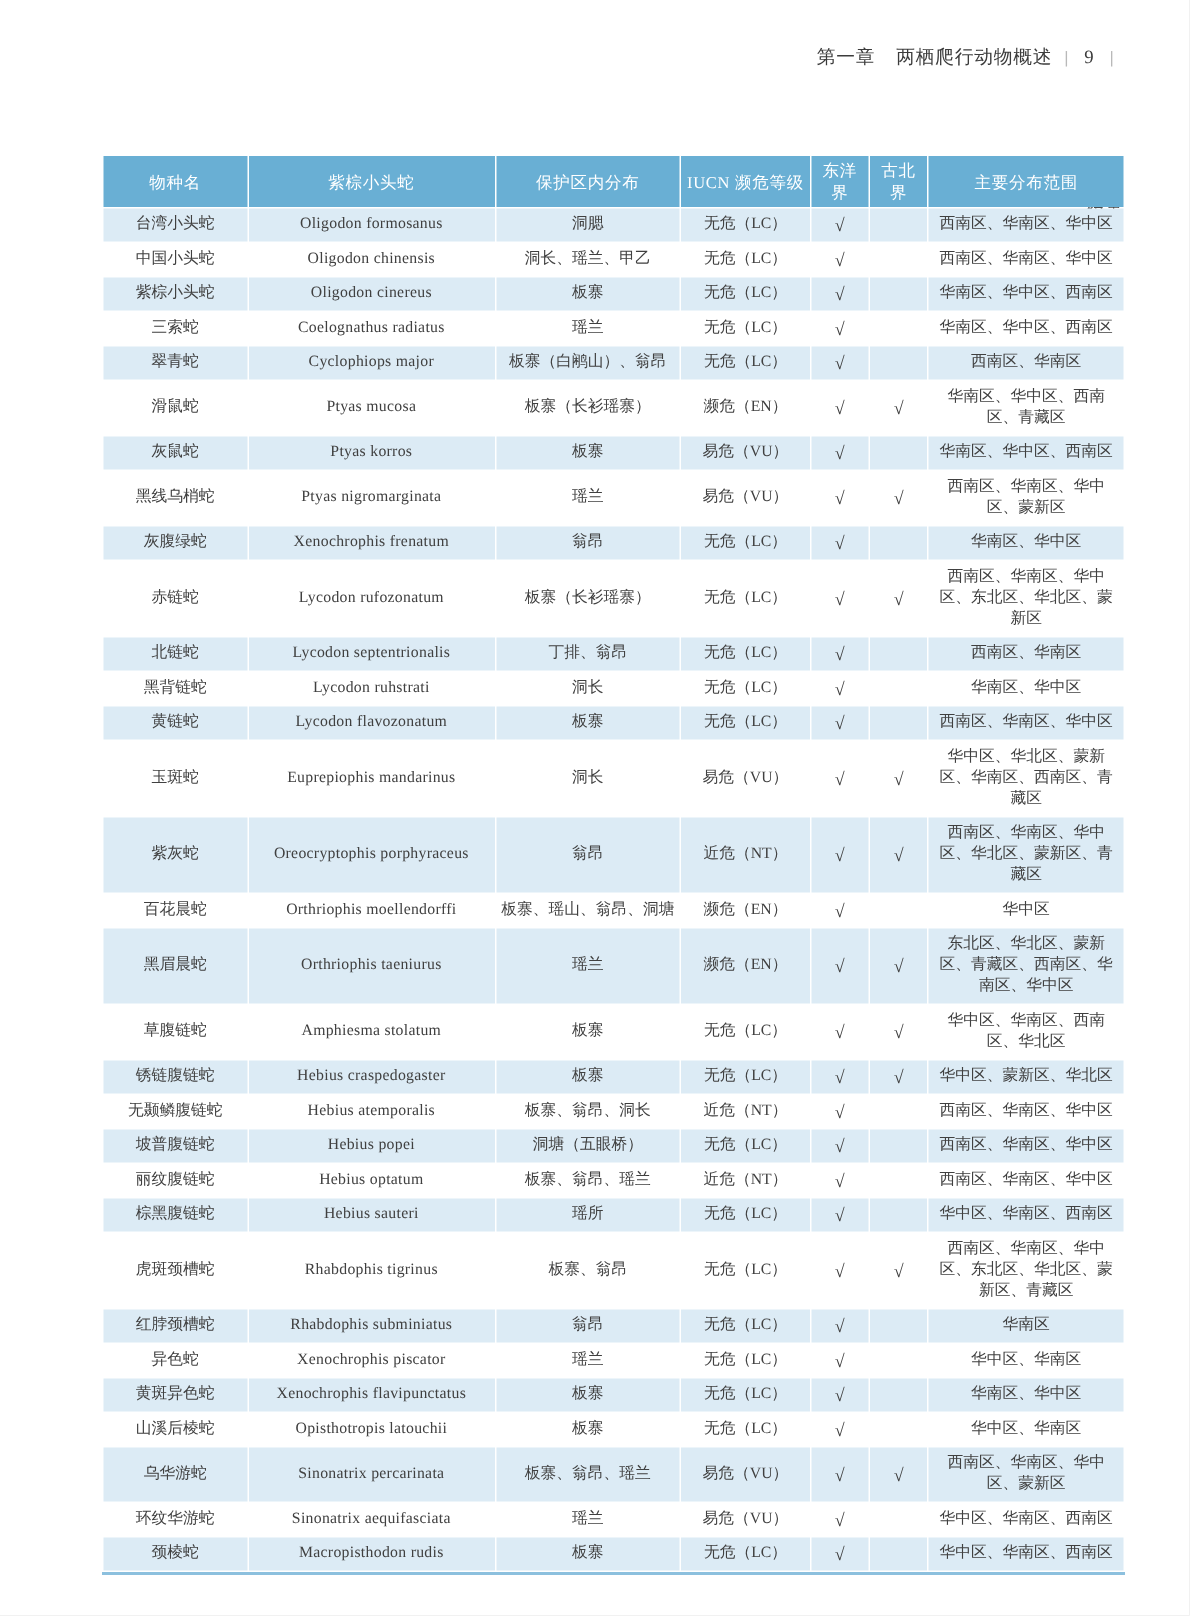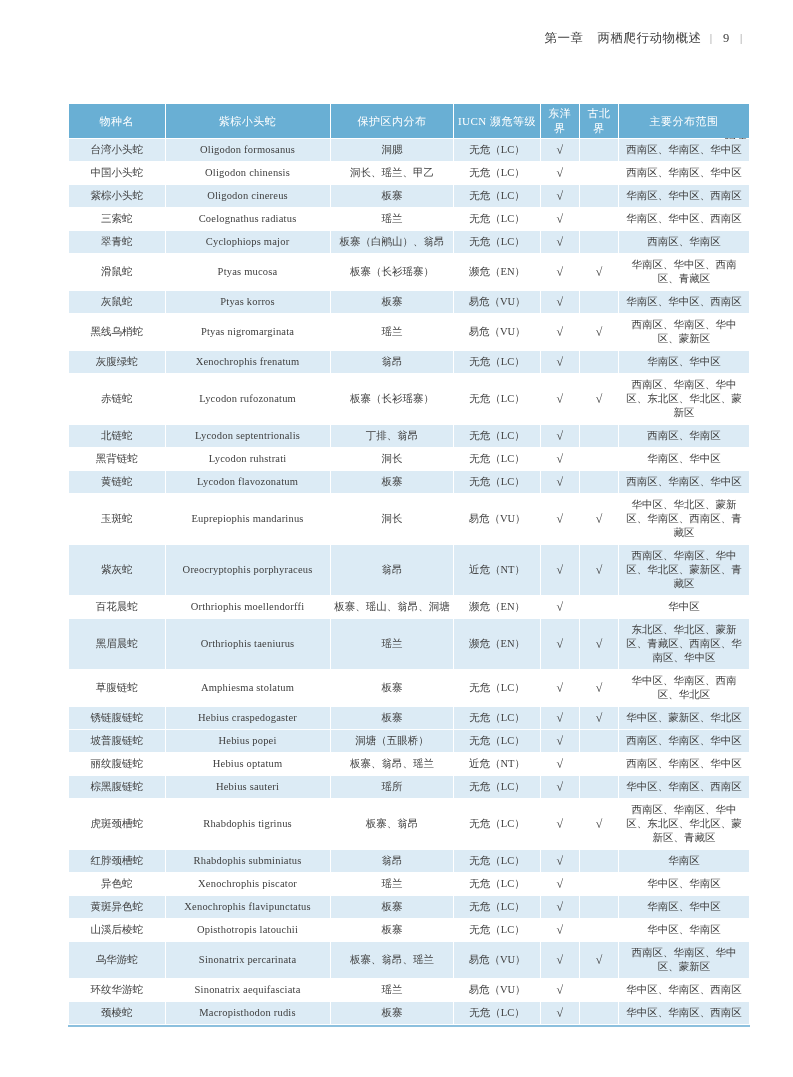--- a/index.html
+++ b/index.html
@@ -273,20 +273,29 @@
         </tr>
           <tr class="alt">
           <td>锈链腹链蛇</td>
           <td class="latin">Hebius craspedogaster</td>
           <td>板寨</td>
           <td>无危（LC）</td>
           <td class="check">√</td>
           <td class="check">√</td>
           <td>华中区、蒙新区、华北区</td>
         </tr>
+          <tr>
+          <td>无颞鳞腹链蛇</td>
+          <td class="latin">Hebius atemporalis</td>
+          <td>板寨、翁昂、洞长</td>
+          <td>近危（NT）</td>
+          <td class="check">√</td>
+          <td class="check"></td>
+          <td>西南区、华南区、华中区</td>
+        </tr>
           <tr class="alt">
           <td>坡普腹链蛇</td>
           <td class="latin">Hebius popei</td>
           <td>洞塘（五眼桥）</td>
           <td>无危（LC）</td>
           <td class="check">√</td>
           <td class="check"></td>
           <td>西南区、华南区、华中区</td>
         </tr>
           <tr>

